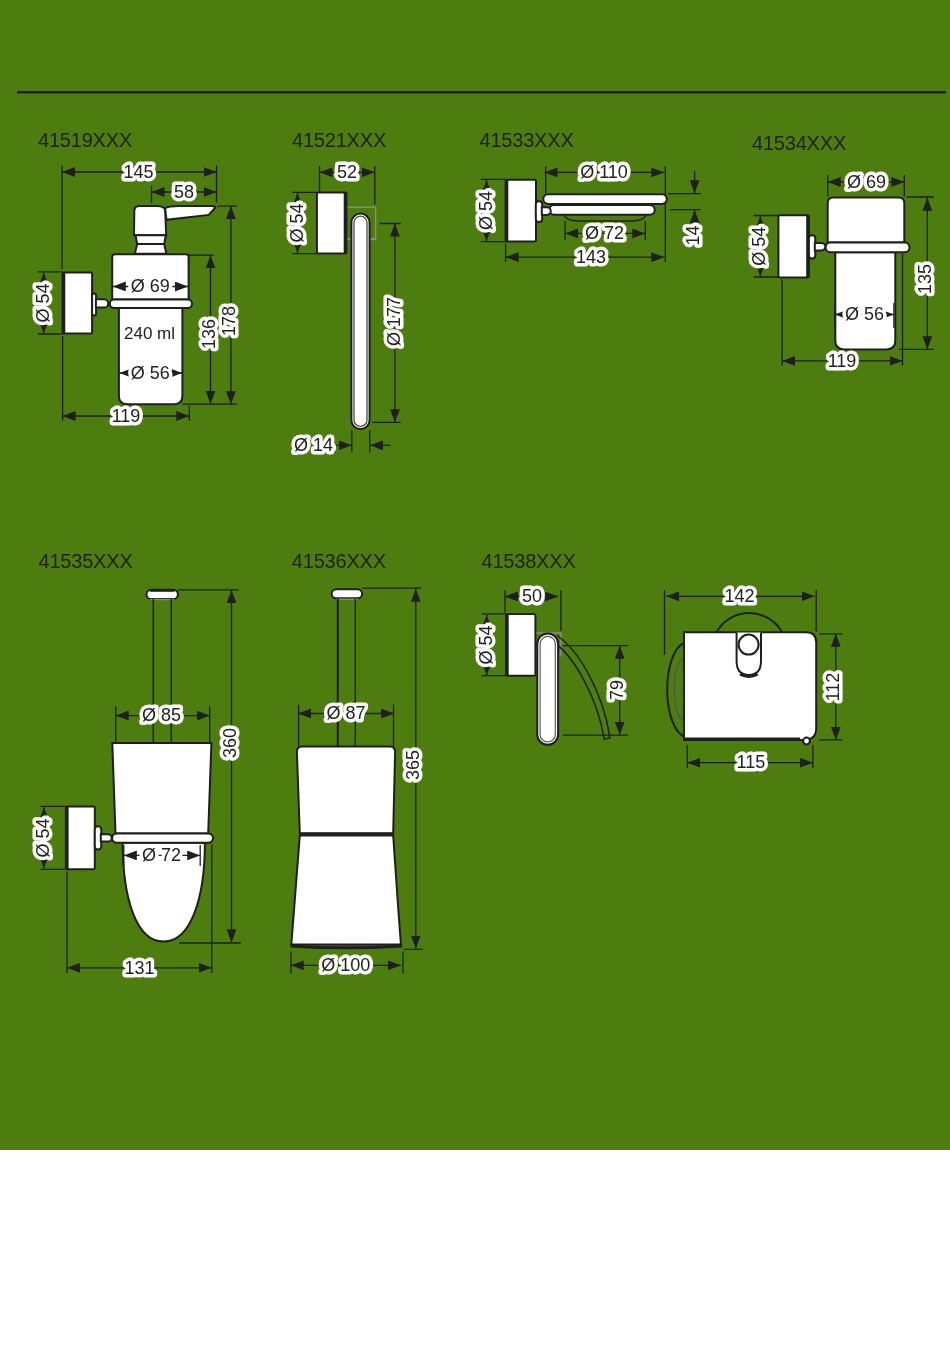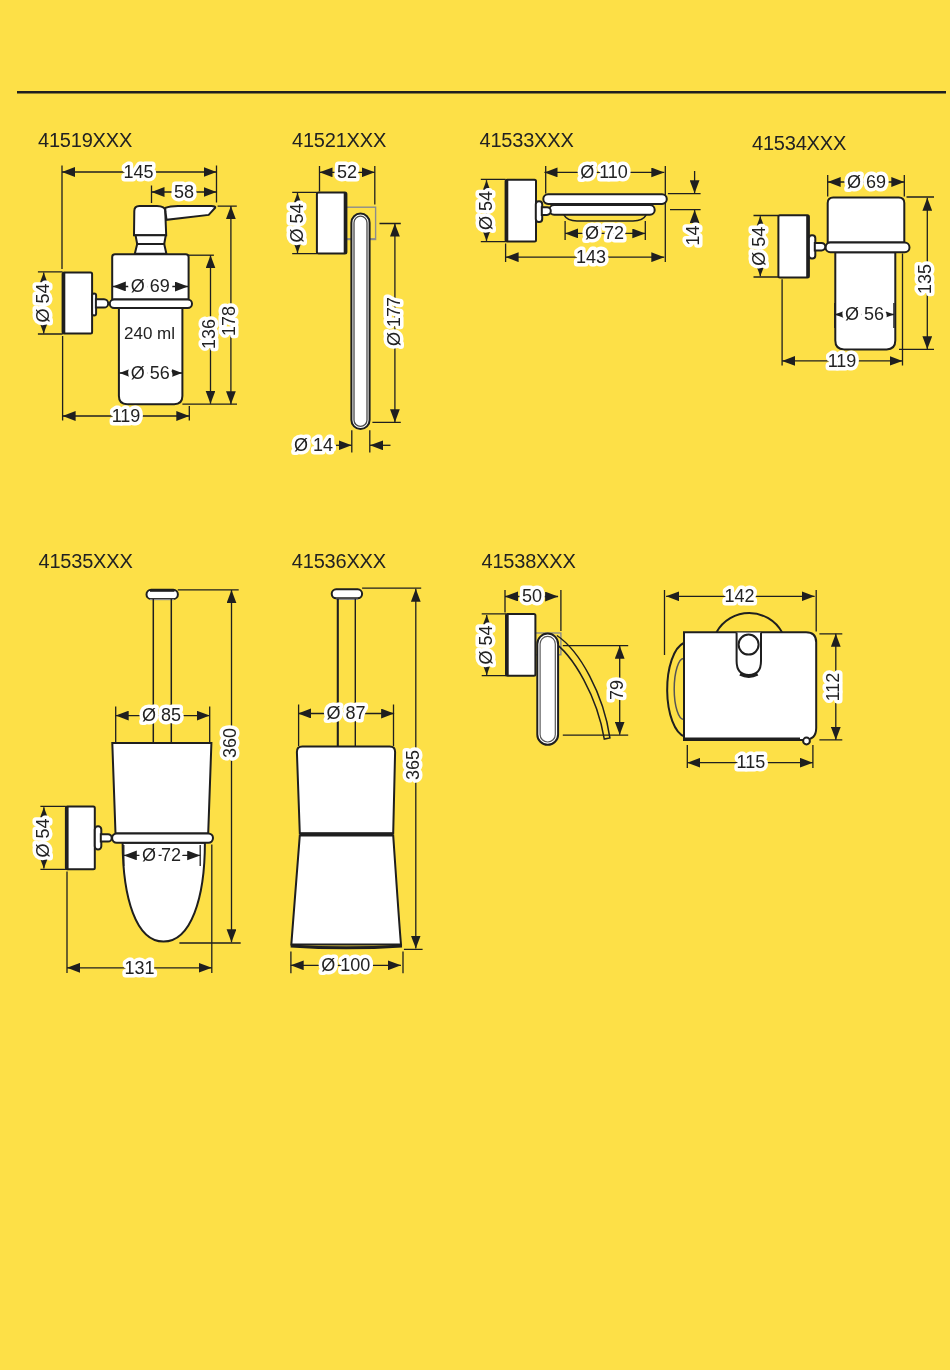--- a/index.html
+++ b/index.html
@@ -1,16 +1,16 @@
 <!DOCTYPE html>
 <html><head>
 <meta charset="utf-8">
 <style>
 html,body{margin:0;padding:0;background:#fff;}
-#page{position:relative;width:950px;height:1370px;background:#fde047;overflow:hidden;}
+#page{position:relative;width:950px;height:1150px;background:#4d7c0f;overflow:hidden;}
 svg{display:block;}
 .o{fill:none;stroke:#1f1f1f;stroke-width:2;}
 .ow{fill:#fff;stroke:#1f1f1f;stroke-width:2;}
 .o2{fill:none;stroke:#1f1f1f;stroke-width:1.5;}
 .g{fill:none;stroke:#8c8c8c;stroke-width:1.4;}
 .d{fill:none;stroke:#1f1f1f;stroke-width:1.3;}
 text{font-family:"Liberation Sans",sans-serif;fill:#222;}
 .lbl{font-size:18px;stroke:#fff;stroke-width:7px;paint-order:stroke;stroke-linejoin:round;text-anchor:middle;}
 .ttl{font-size:20px;letter-spacing:-0.2px;}
 </style>

